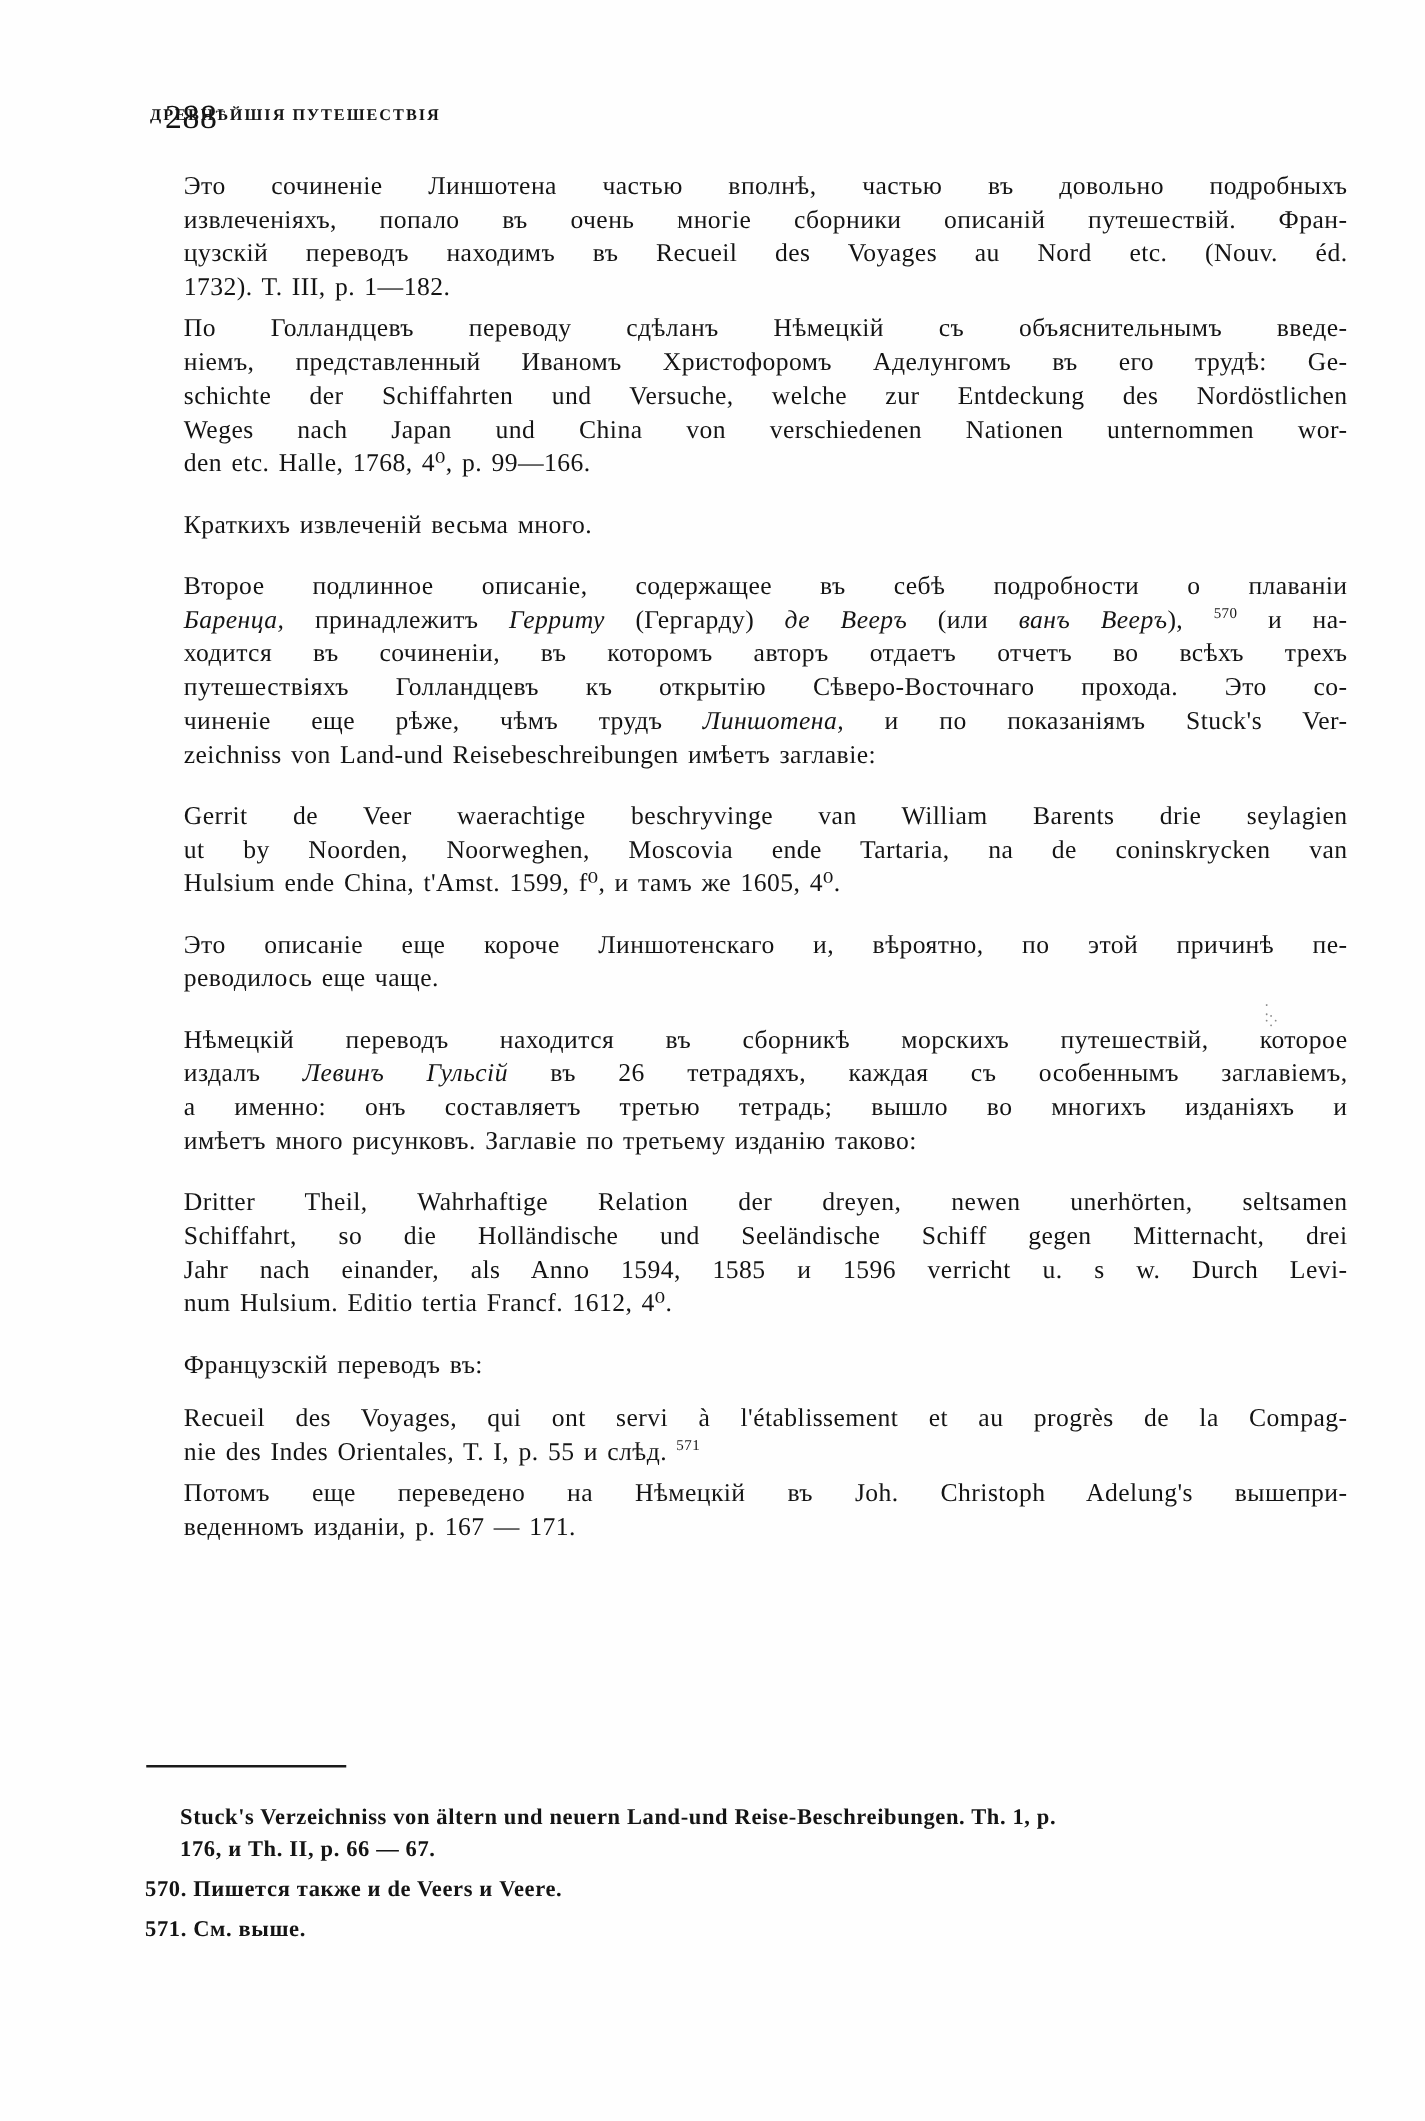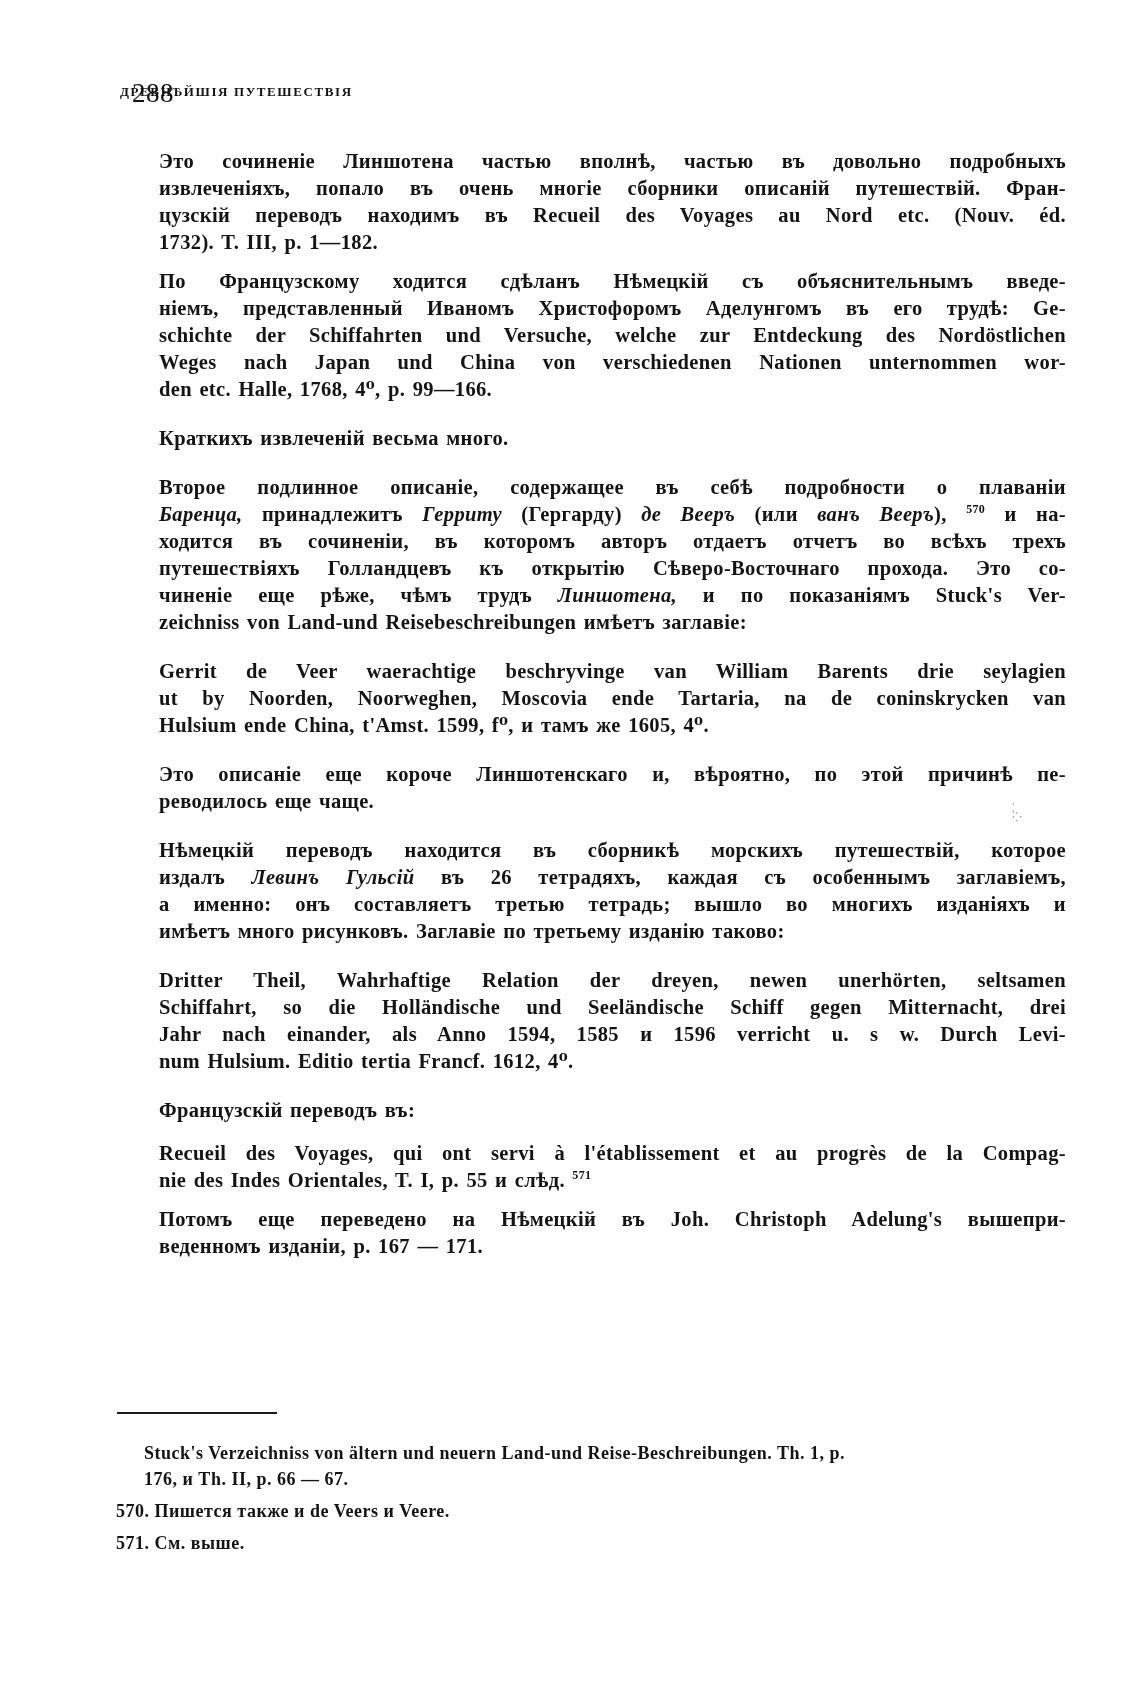--- a/index.html
+++ b/index.html
@@ -5,21 +5,21 @@
   html, body { margin: 0; padding: 0; background: #ffffff; }
   body { width: 1140px; height: 1697px; position: relative; overflow: hidden;
          font-family: "Liberation Serif", "DejaVu Serif", serif; color: #141414; }
   .page { position: absolute; left: 0; top: 0; width: 1140px; height: 1697px; background: #fefefe; }
   .header { position: absolute; left: 120px; top: 78px; width: 960px; height: 32px; }
   .pagenum { position: absolute; left: 12px; top: 0; font-size: 27px; letter-spacing: 0.5px; }
   .running-title { position: absolute; left: 0; width: 960px; top: 6px; text-align: left;
                    font-size: 13px; letter-spacing: 1.6px; font-weight: bold; }
   .body { position: absolute; left: 120px; top: 136px; width: 958px; }
   .p { font-size: 20.5px; line-height: 27px; text-align: justify; text-indent: 27px;
-       margin: 12px; letter-spacing: 0.35px; word-spacing: 2px; font-weight: bold; }
+       margin: 0; letter-spacing: 0.35px; word-spacing: 2px; }
   .p + .p { margin-top: 16px; }
   .p.tight { margin-top: 6px; }
   .p.gap-lg { margin-top: 22px; }
   .line { display: block; text-align: justify; text-align-last: justify; }
   .line.last { text-align-last: left; }
   .it { font-style: italic; }
   sup { font-size: 12px; vertical-align: 8px; line-height: 0; }
   .speck { position: absolute; left: 1012px; top: 804px; width: 14px; height: 18px;
            color: #8a8a8a; font-size: 12px; line-height: 9px; }
   .rule { position: absolute; left: 117px; top: 1412px; width: 160px; height: 0;
@@ -41,21 +41,21 @@
   </div>
 
   <div class="body">
     <p class="p">
       <span class="line">Это сочиненіе Линшотена частью вполнѣ, частью въ довольно подробныхъ</span>
       <span class="line">извлеченіяхъ, попало въ очень многіе сборники описаній путешествій. Фран-</span>
       <span class="line">цузскій переводъ находимъ въ Recueil des Voyages au Nord etc. (Nouv. éd.</span>
       <span class="line last">1732). T. III, p. 1—182.</span>
     </p>
     <p class="p tight">
-      <span class="line">По Французскому ходится сдѣланъ Нѣмецкій съ объяснительнымъ введе-</span>
+      <span class="line">По Голландцевъ переводу сдѣланъ Нѣмецкій съ объяснительнымъ введе-</span>
       <span class="line">ніемъ, представленный Иваномъ Христофоромъ Аделунгомъ въ его трудѣ: Ge-</span>
       <span class="line">schichte der Schiffahrten und Versuche, welche zur Entdeckung des Nordöstlichen</span>
       <span class="line">Weges nach Japan und China von verschiedenen Nationen unternommen wor-</span>
       <span class="line last">den etc. Halle, 1768, 4⁰, p. 99—166.</span>
     </p>
     <p class="p gap-lg">
       <span class="line last">Краткихъ извлеченій весьма много.</span>
     </p>
     <p class="p gap-lg">
         <span class="line"><span>Второе подлинное описаніе, содержащее въ себѣ подробности о плаваніи</span></span>

